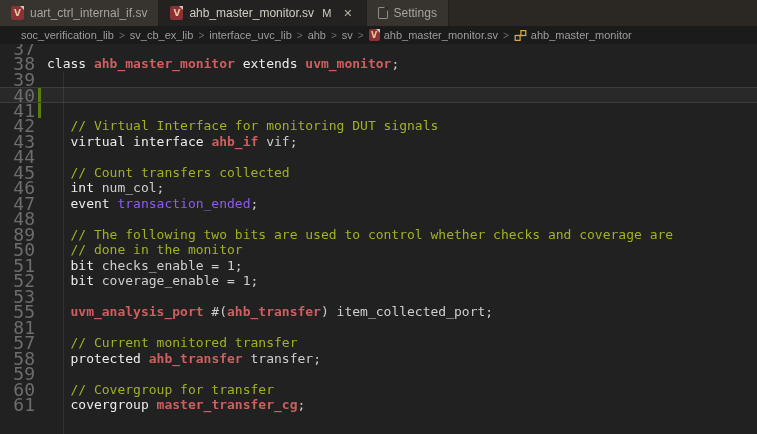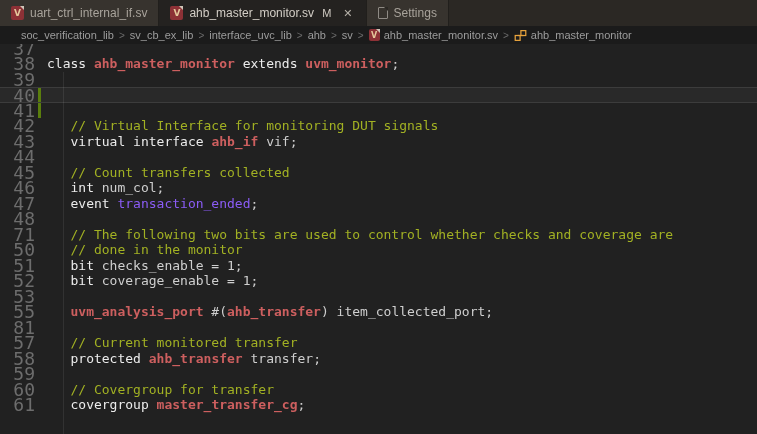--- a/index.html
+++ b/index.html
@@ -127,21 +127,21 @@
         <div class="line"><span class="num">39</span></div>
         <div class="line current"><span class="num">40</span><span class="gitbar"></span></div>
         <div class="line"><span class="num">41</span><span class="gitbar"></span></div>
         <div class="line"><span class="num">42</span><span class="tk-cmt">   // Virtual Interface for monitoring DUT signals</span></div>
         <div class="line"><span class="num">43</span><span class="tk-txt">   </span><span class="tk-kw">virtual interface</span><span class="tk-txt"> </span><span class="tk-type">ahb_if</span><span class="tk-txt"> vif;</span></div>
         <div class="line"><span class="num">44</span></div>
         <div class="line"><span class="num">45</span><span class="tk-cmt">   // Count transfers collected</span></div>
         <div class="line"><span class="num">46</span><span class="tk-txt">   </span><span class="tk-kw">int</span><span class="tk-txt"> num_col;</span></div>
         <div class="line"><span class="num">47</span><span class="tk-txt">   </span><span class="tk-kw">event</span><span class="tk-txt"> </span><span class="tk-evt">transaction_ended</span><span class="tk-txt">;</span></div>
         <div class="line"><span class="num">48</span></div>
-        <div class="line"><span class="num">71</span><span class="tk-cmt">   // The following two bits are used to control whether checks and coverage are</span></div>
+        <div class="line"><span class="num">89</span><span class="tk-cmt">   // The following two bits are used to control whether checks and coverage are</span></div>
         <div class="line"><span class="num">50</span><span class="tk-cmt">   // done in the monitor</span></div>
         <div class="line"><span class="num">51</span><span class="tk-txt">   </span><span class="tk-kw">bit</span><span class="tk-txt"> checks_enable = 1;</span></div>
         <div class="line"><span class="num">52</span><span class="tk-txt">   </span><span class="tk-kw">bit</span><span class="tk-txt"> coverage_enable = 1;</span></div>
         <div class="line"><span class="num">53</span></div>
         <div class="line"><span class="num">55</span><span class="tk-txt">   </span><span class="tk-type">uvm_analysis_port</span><span class="tk-txt"> #(</span><span class="tk-type">ahb_transfer</span><span class="tk-txt">) item_collected_port;</span></div>
         <div class="line"><span class="num">81</span></div>
         <div class="line"><span class="num">57</span><span class="tk-cmt">   // Current monitored transfer</span></div>
         <div class="line"><span class="num">58</span><span class="tk-txt">   </span><span class="tk-kw">protected</span><span class="tk-txt"> </span><span class="tk-type">ahb_transfer</span><span class="tk-txt"> transfer;</span></div>
         <div class="line"><span class="num">59</span></div>
         <div class="line"><span class="num">60</span><span class="tk-cmt">   // Covergroup for transfer</span></div>

